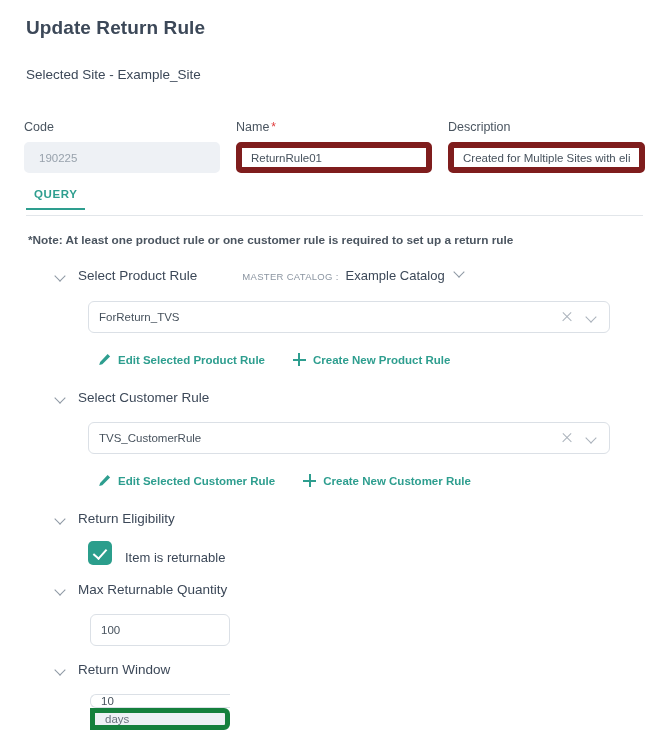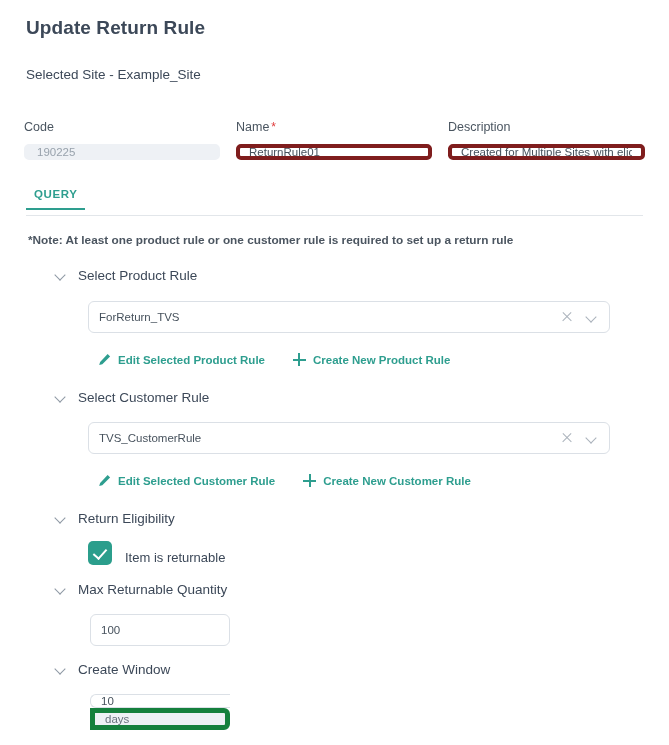--- a/index.html
+++ b/index.html
@@ -48,22 +48,22 @@
     color: #4a5560;
     display: block;
     margin-bottom: 8px;
     white-space: nowrap;
   }
   .req-star { color: #e03b3b; font-size: 12px; margin-left: 2px; }
 
   .text-input {
     box-sizing: border-box;
     width: 100%;
-    height: 16px;
-    border: 4px solid #7f1d1d;
+    height: 31px;
+    border: 6px solid #7f1d1d;
     border-radius: 5px;
     background: #ffffff;
     font-family: "Liberation Sans", sans-serif;
     font-size: 11.5px;
     color: #47525d;
     padding: 0 9px;
     outline: none;
   }
   .text-input::placeholder { color: #9aa4ae; }
   .text-input.disabled {
@@ -103,21 +103,21 @@
     left: 28px;
     font-size: 11.8px;
     font-weight: bold;
     color: #4b5560;
   }
 
   
   .section-head {
     position: absolute;
     display: flex;
-    align-items: flex-start;
+    align-items: flex-end;
     left: 54px;
   }
   .chev {
     width: 14px;
     height: 14px;
     flex: 0 0 14px;
     margin-right: 10px;
     position: relative;
   }
   .chev::after {
@@ -348,20 +348,25 @@
   <div class="tabs">
     <div class="tab-underline"></div>
     <div class="tab">QUERY</div>
   </div>
 
   <div class="note">*Note: At least one product rule or one customer rule is required to set up a return rule</div>
 
   <div class="section-head" style="top:268px;">
     <span class="chev"></span>
     <span class="section-title">Select Product Rule</span>
+    <span class="catalog-wrap">
+      <span class="catalog-label">MASTER CATALOG :</span>
+      <span class="catalog-value">Example Catalog</span>
+      <span class="catalog-chev"></span>
+    </span>
   </div>
 
   <div class="select-box" style="top:301px;">
     <span class="select-value">ForReturn_TVS</span>
     <span class="icon-clear"></span>
     <span class="icon-caret"></span>
   </div>
 
   <div class="links" style="top:353px; left:98px;">
     <span class="link">
@@ -416,21 +421,21 @@
 
   <div class="section-head" style="top:582px;">
     <span class="chev"></span>
     <span class="section-title">Max Returnable Quantity</span>
   </div>
 
   <input class="num-input" style="top: 614px;" type="text" value="100">
 
   <div class="section-head" style="top:662px;">
     <span class="chev"></span>
-    <span class="section-title">Create Window</span>
+    <span class="section-title">Return Window</span>
   </div>
 
   <div class="input-group" style="top:694px;flex-direction:column;">
     <input class="num-input" type="text" value="10" style="">
     <span class="addon">days</span>
   </div>
 
 </div>
 
 </body></html>

